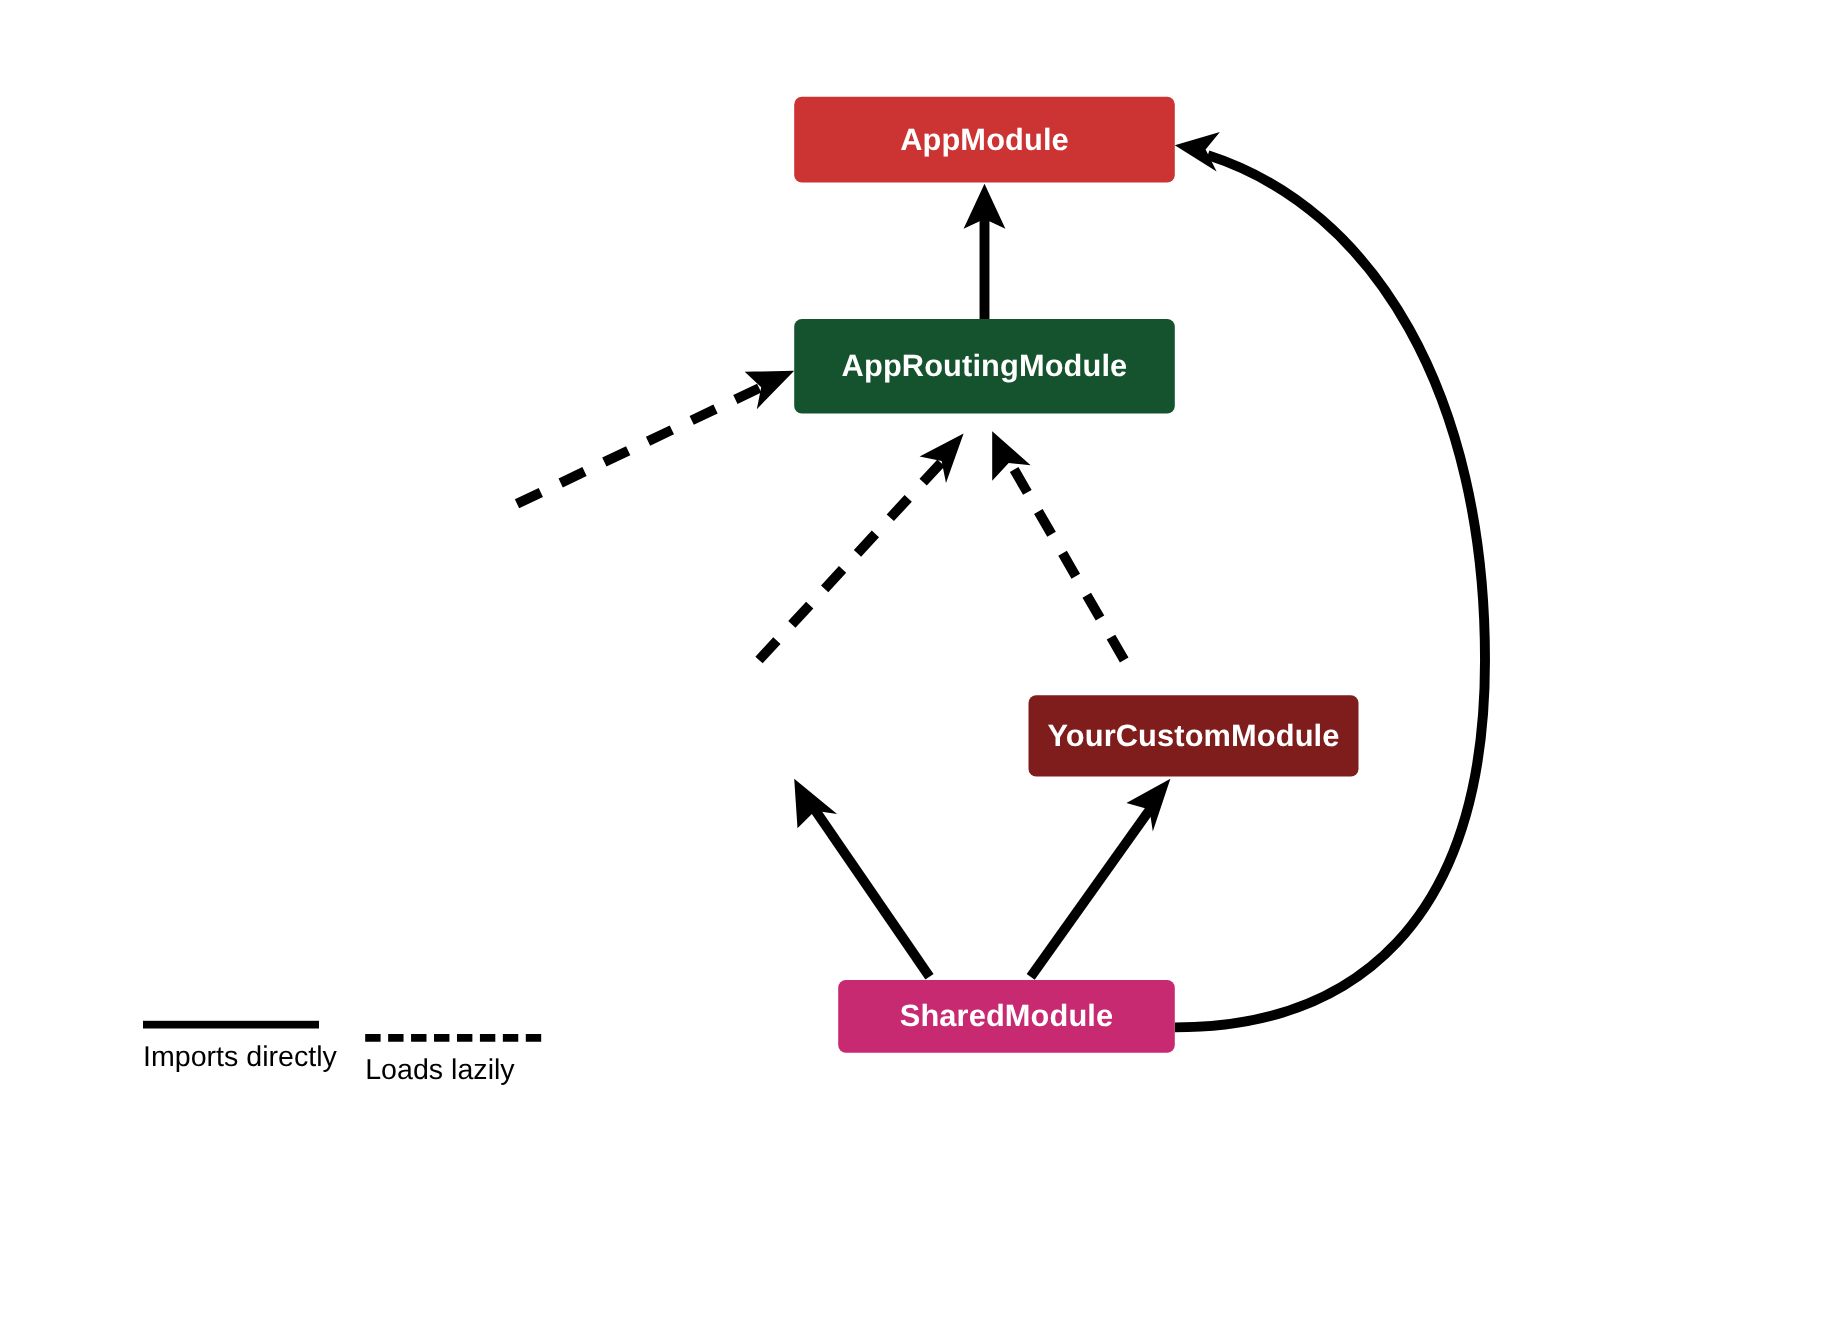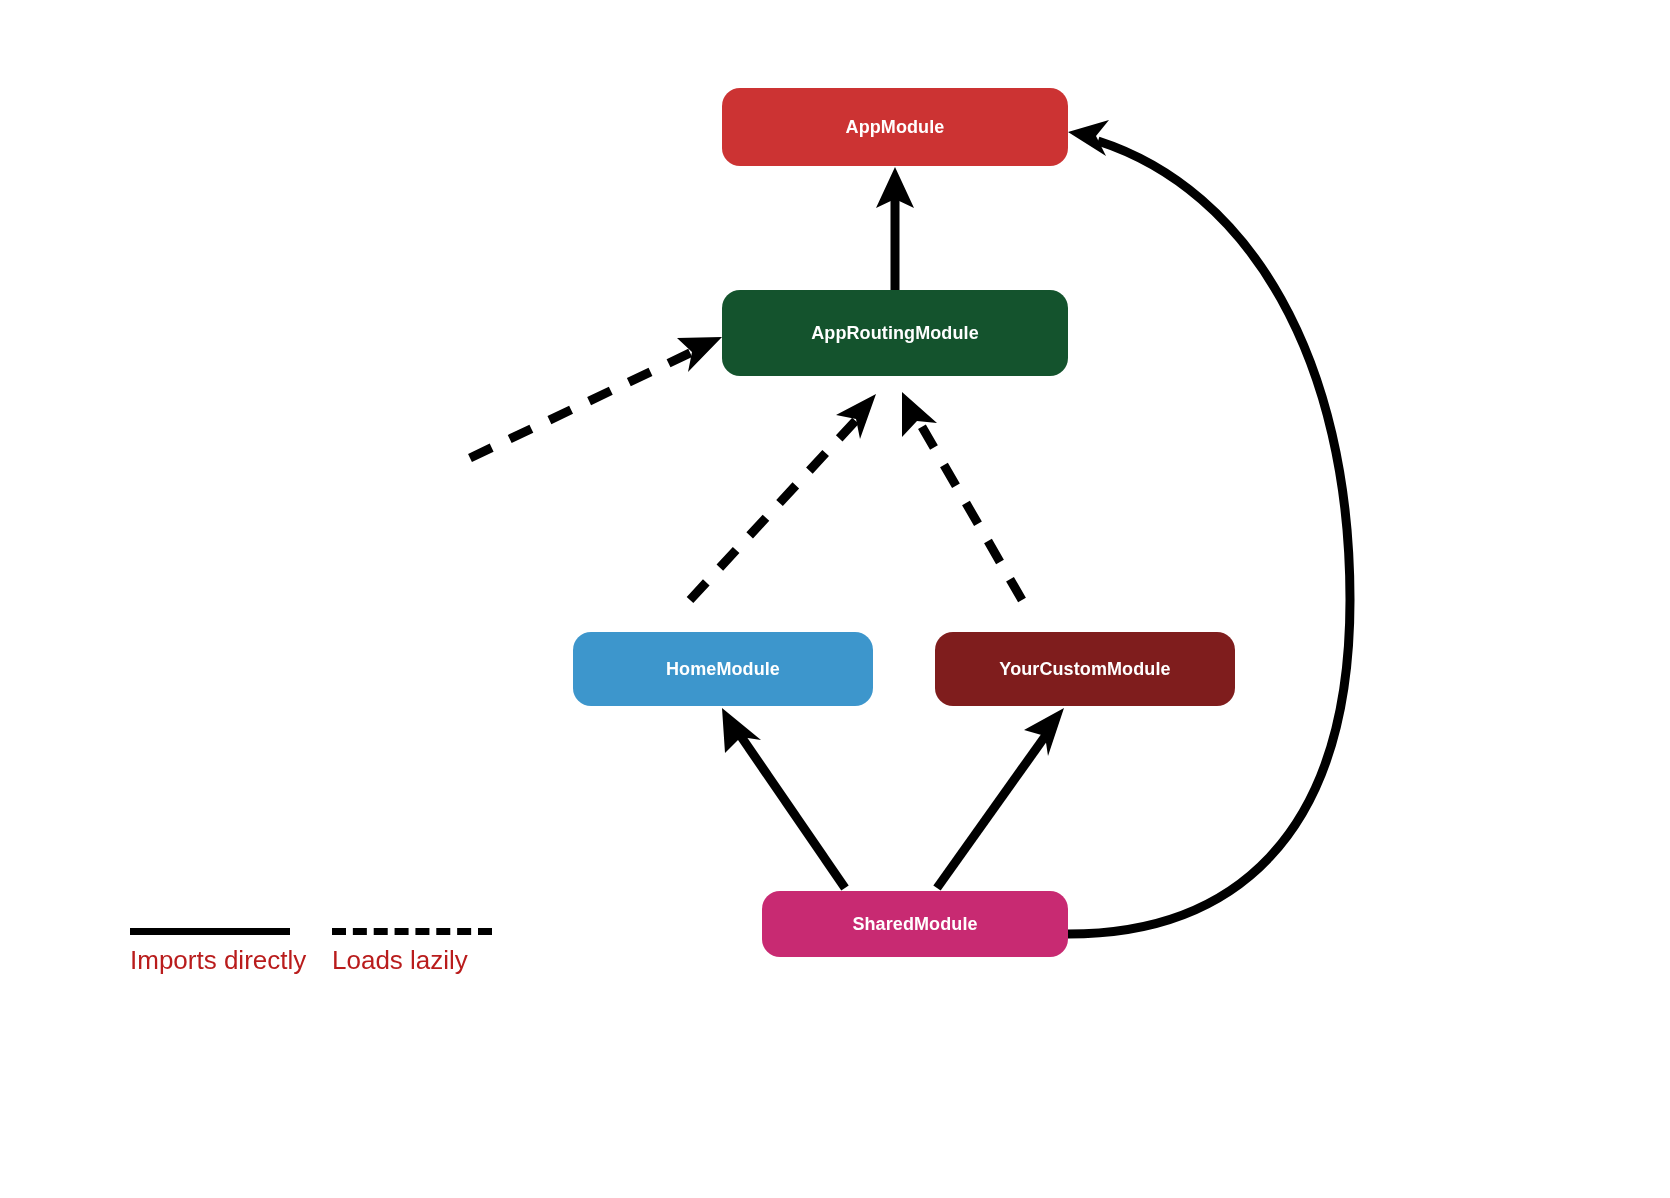--- a/index.html
+++ b/index.html
@@ -25,24 +25,24 @@
     top: 0;
     width: 1670px;
     height: 1198px;
     pointer-events: none;
   }
   .node {
     position: absolute;
     display: flex;
     align-items: center;
     justify-content: center;
-    border-radius: 18px;
+    border-radius: 7px;
     color: #ffffff;
     font-weight: bold;
-    font-size: 18px;
+    font-size: 28px;
     letter-spacing: 0.1px;
     text-align: center;
     box-sizing: border-box;
     user-select: none;
   }
   .node-label {
     display: block;
     line-height: 1;
   }
   .legend {
@@ -60,21 +60,21 @@
     border-top-style: solid;
     border-top-color: #000000;
     width: 160px;
   }
   .legend-line.dashed {
     border-top-style: dashed;
   }
   .legend-text {
     margin-top: 10px;
     font-size: 26px;
-    color: #b91c1c;
+    color: #000000;
     font-weight: normal;
     white-space: nowrap;
   }
 </style>
 </head>
 <body>
 
 <div id="canvas">
 
   <svg id="edges" viewBox="0 0 1670 1198" width="1670" height="1198" xmlns="http://www.w3.org/2000/svg">
@@ -117,38 +117,35 @@
 
   <div class="node" style="left:722px; top:88px; width:346px; height:78px; background:#cc3333;">
     <span class="node-label">AppModule</span>
   </div>
 
   <div class="node" style="left:722px; top:290px; width:346px; height:86px; background:#14532d;">
     <span class="node-label">AppRoutingModule</span>
   </div>
 
 
-  <div class="node" style="left:573px; top:632px; width:300px; height:74px; background:#3d96cc;">
-    <span class="node-label">HomeModule</span>
-  </div>
 
   <div class="node" style="left:935px; top:632px; width:300px; height:74px; background:#7f1d1d;">
     <span class="node-label">YourCustomModule</span>
   </div>
 
   <div class="node" style="left:762px; top:891px; width:306px; height:66px; background:#c82a72;">
     <span class="node-label">SharedModule</span>
   </div>
 
   <div class="legend" style="left:130px; top:928px; width:420px; height:80px;">
 
     <div class="legend-item" style="left:0px; top:0px;">
       <span class="legend-line"></span>
       <span class="legend-text">Imports directly</span>
     </div>
 
-    <div class="legend-item" style="left:202px; top:0px;">
+    <div class="legend-item" style="left:202px; top:12px;">
       <span class="legend-line dashed"></span>
       <span class="legend-text">Loads lazily</span>
     </div>
   </div>
 
 </div>
 
 </body></html>

